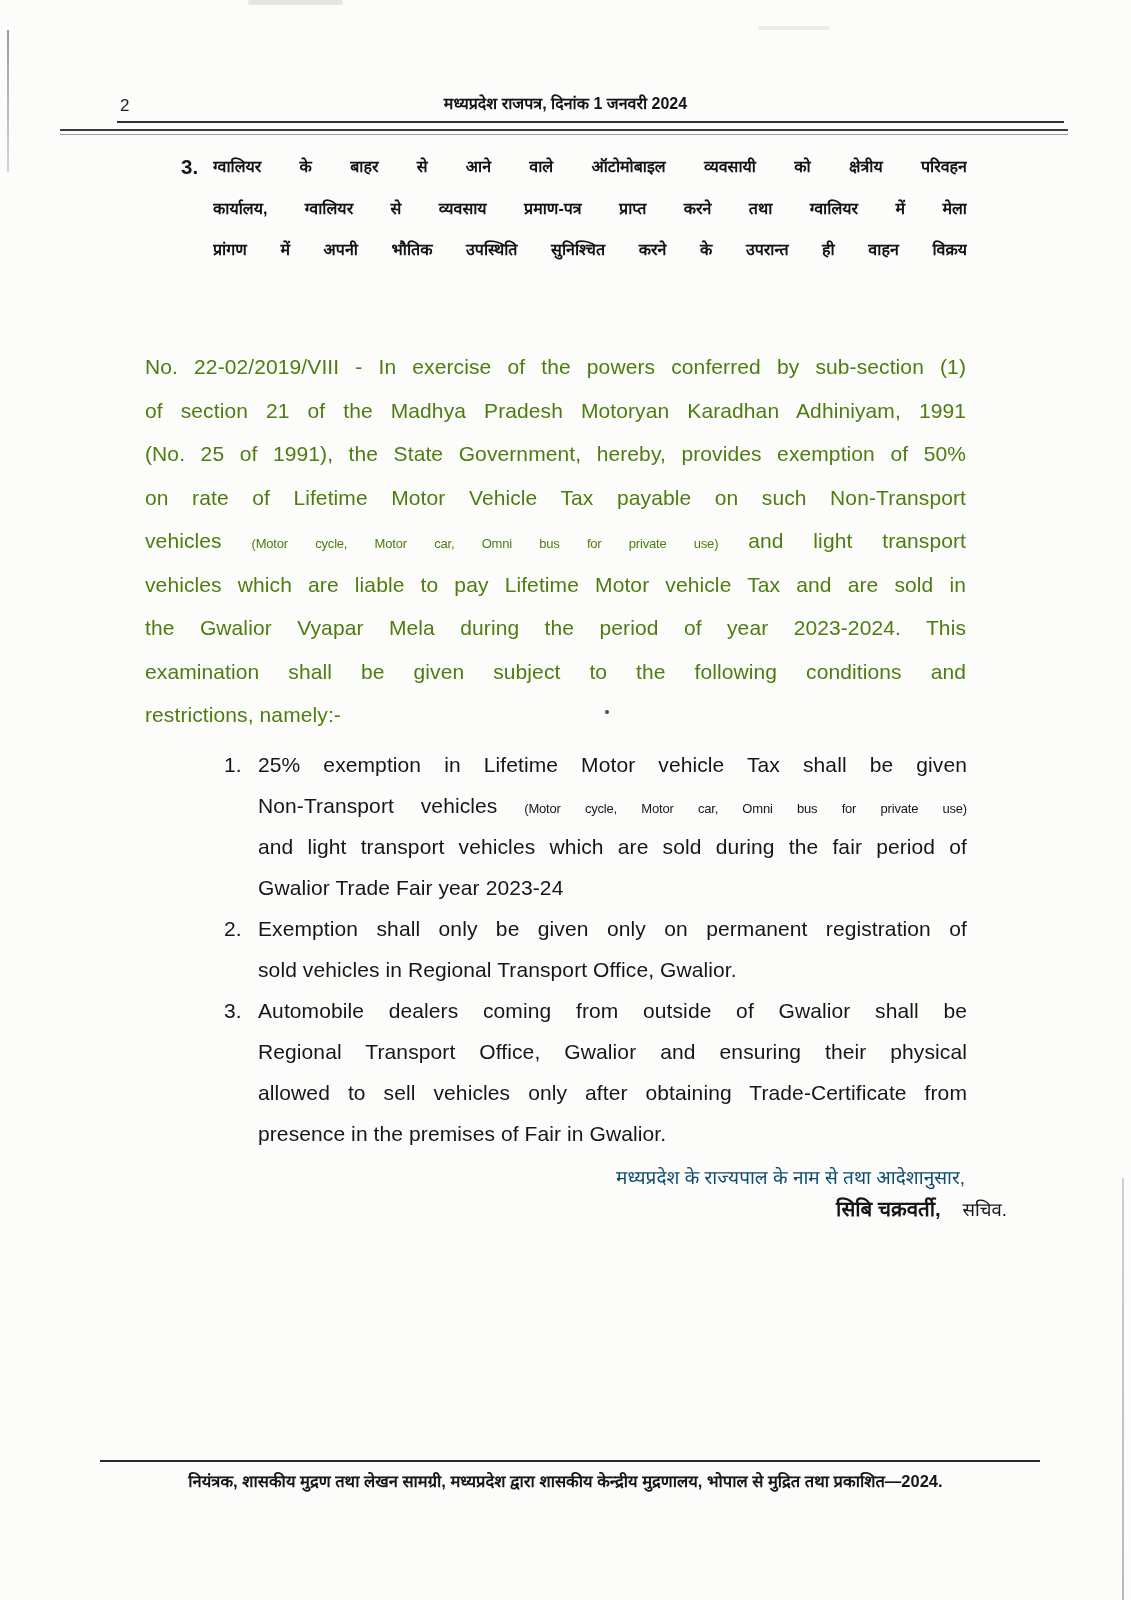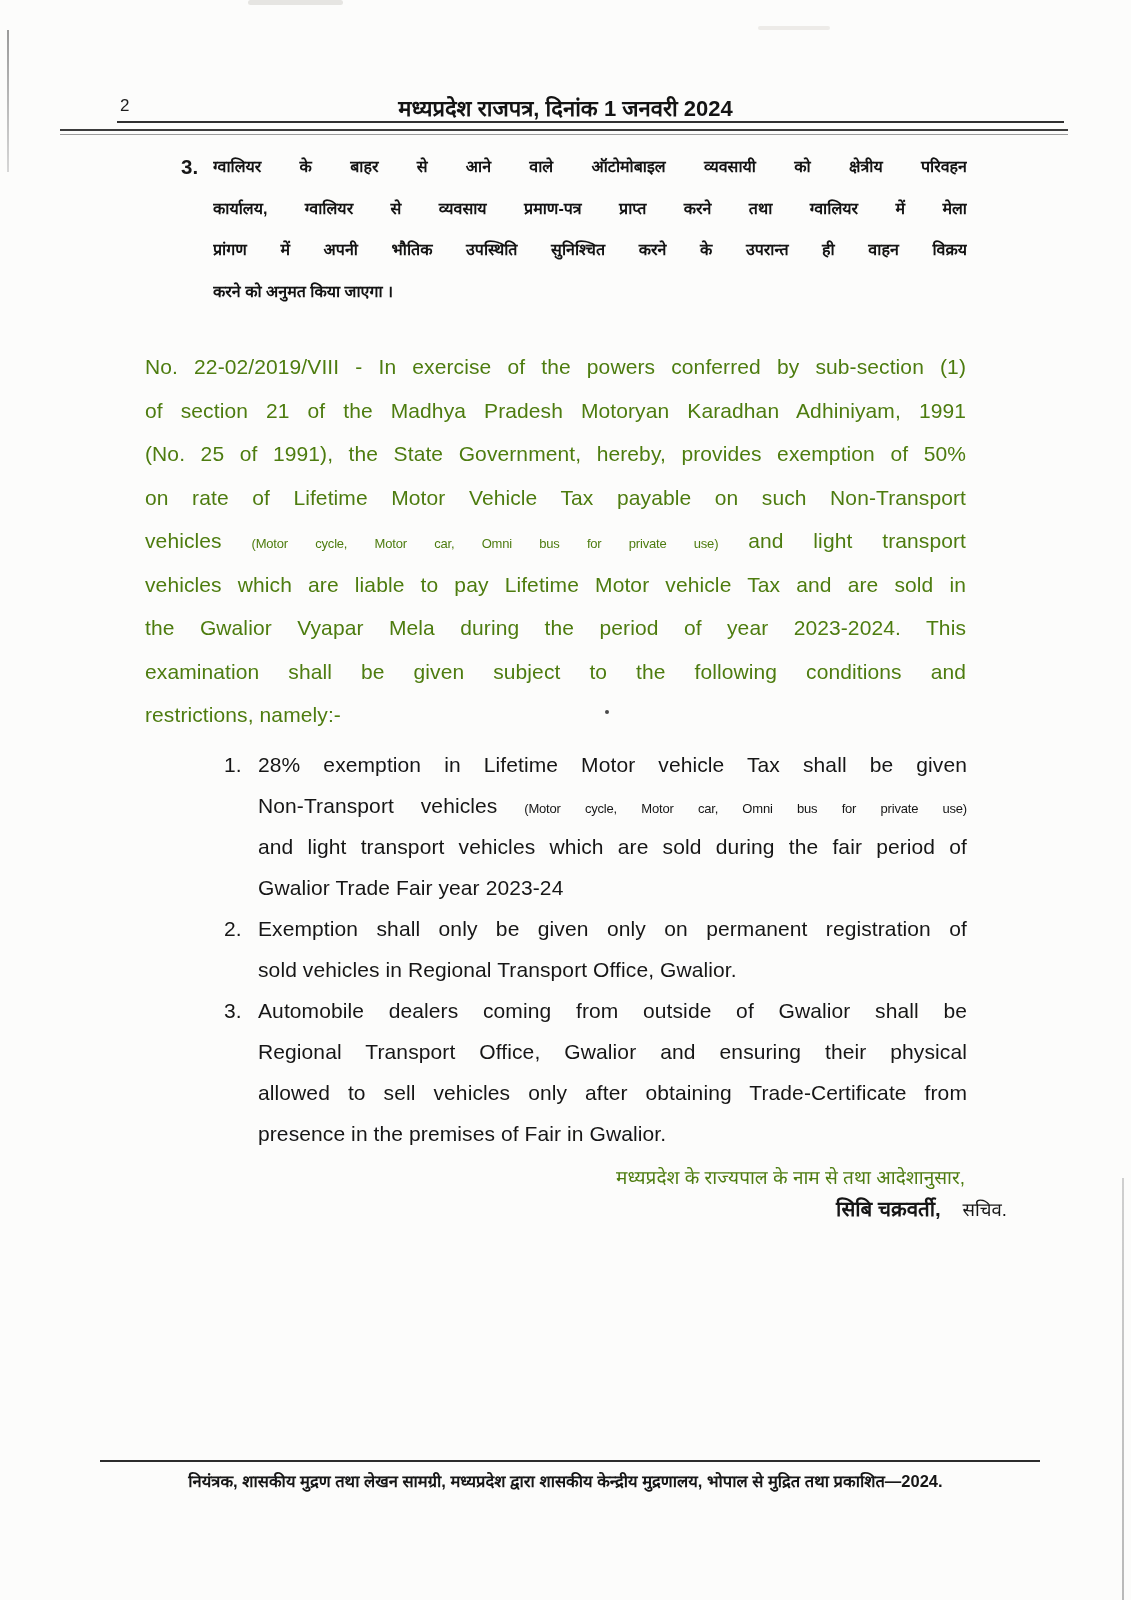--- a/index.html
+++ b/index.html
@@ -16,21 +16,21 @@
     color:#171717;
   }
   
   .scan-left{position:absolute;left:7px;top:30px;width:2px;height:142px;background:linear-gradient(#9a9a9a,#d6d6d6);}
   .scan-right{position:absolute;left:1122px;top:1178px;width:2px;height:422px;background:linear-gradient(#cfcfcf,#b9b9b9);}
   .smudge1{position:absolute;left:248px;top:0;width:95px;height:5px;background:#e6e5e2;border-radius:3px;}
   .smudge2{position:absolute;left:758px;top:26px;width:72px;height:4px;background:#edebe8;border-radius:3px;}
   .scan-dot{position:absolute;left:605px;top:710px;width:4px;height:4px;background:#4a4a4a;border-radius:50%;}
   
   .page-num{position:absolute;left:120px;top:96px;font-size:17px;color:#1d1d1d;}
-  .header-title{position:absolute;left:0;right:0;top:92px;text-align:center;font-size:22px;font-weight:700;color:#141414;}
+  .header-title{position:absolute;left:0;right:0;top:92px;text-align:center;font-size:16px;font-weight:700;color:#141414;}
   .rule-1{position:absolute;left:117px;right:67px;top:121px;height:2px;background:#303030;}
   .rule-2{position:absolute;left:60px;right:63px;top:129px;height:2px;background:#3c3c3c;}
   .rule-3{position:absolute;left:60px;right:63px;top:134px;height:1px;background:#9c9c9c;}
   
   .hindi-clause{position:absolute;left:213px;top:146px;width:754px;}
   .clause-num{position:absolute;left:-32px;top:0;font-size:20.5px;font-weight:700;line-height:41.5px;}
   .h-line{
     font-size:16px;font-weight:700;line-height:41.5px;height:41.5px;
     overflow:hidden;color:#131313;
     text-align:justify;
@@ -45,21 +45,21 @@
   .seg-small{font-size:13px;font-weight:400;letter-spacing:-0.2px;}
   
   .cond-list{position:absolute;left:224px;top:744px;width:743px;}
   .cond-item{position:relative;padding-left:34px;}
   .cond-num{position:absolute;left:0;top:0;font-size:21px;line-height:41px;color:#161616;}
   .c-line{
     font-size:21px;line-height:41px;height:41px;overflow:hidden;
     color:#161616;text-align:justify;letter-spacing:0.1px;
   }
   
-  .sig-1{position:absolute;right:166px;top:1164px;font-size:19px;color:#4d7c0f;}
+  .sig-1{position:absolute;right:166px;top:1164px;font-size:19px;color:#0c4a6e;}
   .sig-2{position:absolute;right:124px;top:1194px;font-size:20.5px;color:#161616;}
   .sig-name{font-weight:700;margin-left:20px;}
   .sig-desig{font-size:18.5px;margin-left:16px;}
   
   .footer-rule{position:absolute;left:100px;right:91px;top:1460px;height:2px;background:#2c2c2c;}
   .footer-text{
     position:absolute;left:55px;right:55px;top:1469px;
     text-align:center;font-size:16.5px;font-weight:700;color:#161616;white-space:nowrap;
   }
 </style>
@@ -78,40 +78,39 @@
   <div class="header-title">मध्यप्रदेश राजपत्र, दिनांक 1 जनवरी 2024</div>
   <div class="rule-1"></div>
   <div class="rule-2"></div>
   <div class="rule-3"></div>
 
   <section class="hindi-clause">
     <span class="clause-num">3.</span>
     <div class="h-line jl">ग्वालियर के बाहर से आने वाले ऑटोमोबाइल व्यवसायी को क्षेत्रीय परिवहन</div>
     <div class="h-line jl">कार्यालय, ग्वालियर से व्यवसाय प्रमाण-पत्र प्राप्त करने तथा ग्वालियर में मेला</div>
     <div class="h-line jl">प्रांगण में अपनी भौतिक उपस्थिति सुनिश्चित करने के उपरान्त ही वाहन विक्रय</div>
-    <div class="h-line">करने को अनुमत किया जाएगा ।</div>
   </section>
 
   <section class="en-para">
     <div class="en-line jl"><span>No. 22-02/2019/VIII - In exercise of the powers conferred by sub-section (1)</span></div>
     <div class="en-line jl"><span>of section 21 of the Madhya Pradesh Motoryan Karadhan Adhiniyam, 1991</span></div>
     <div class="en-line jl"><span>(No. 25 of 1991), the State Government, hereby, provides exemption of 50%</span></div>
     <div class="en-line jl"><span>on rate of Lifetime Motor Vehicle Tax payable on such Non-Transport</span></div>
     <div class="en-line jl"><span>vehicles </span><span class="seg-small">(Motor cycle, Motor car, Omni bus for private use)</span><span> and light transport</span></div>
     <div class="en-line jl"><span>vehicles which are liable to pay Lifetime Motor vehicle Tax and are sold in</span></div>
     <div class="en-line jl"><span>the Gwalior Vyapar Mela during the period of year 2023-2024. This</span></div>
     <div class="en-line jl"><span>examination shall be given subject to the following conditions and</span></div>
     <div class="en-line"><span>restrictions, namely:-</span></div>
   </section>
 
   <section class="cond-list">
 
     <div class="cond-item">
       <span class="cond-num">1.</span>
-      <div class="c-line jl"><span>28% exemption in Lifetime Motor vehicle Tax shall be given</span></div>
+      <div class="c-line jl"><span>25% exemption in Lifetime Motor vehicle Tax shall be given</span></div>
       <div class="c-line jl"><span>Non-Transport vehicles </span><span class="seg-small">(Motor cycle, Motor car, Omni bus for private use)</span></div>
       <div class="c-line jl"><span>and light transport vehicles which are sold during the fair period of</span></div>
       <div class="c-line"><span>Gwalior Trade Fair year 2023-24</span></div>
     </div>
 
     <div class="cond-item">
       <span class="cond-num">2.</span>
       <div class="c-line jl"><span>Exemption shall only be given only on permanent registration of</span></div>
       <div class="c-line"><span>sold vehicles in Regional Transport Office, Gwalior.</span></div>
     </div>

